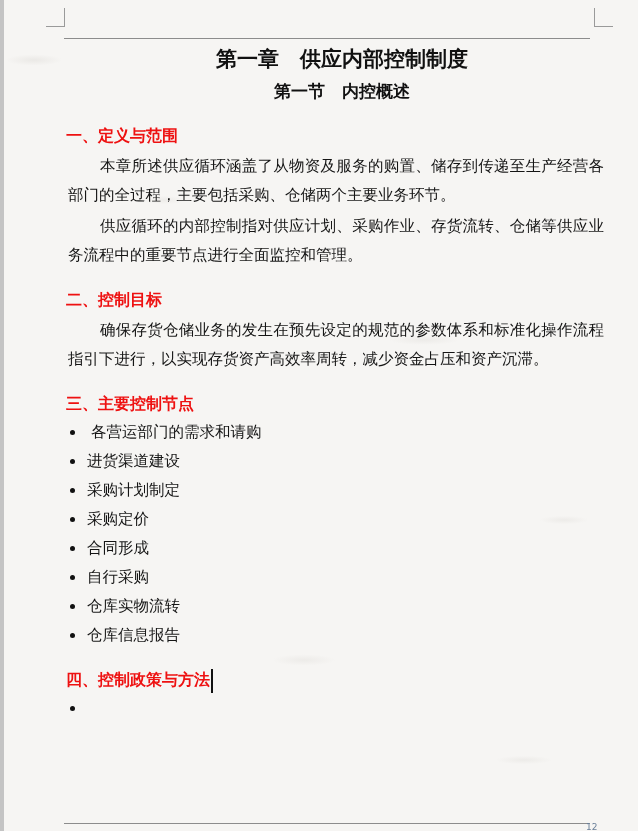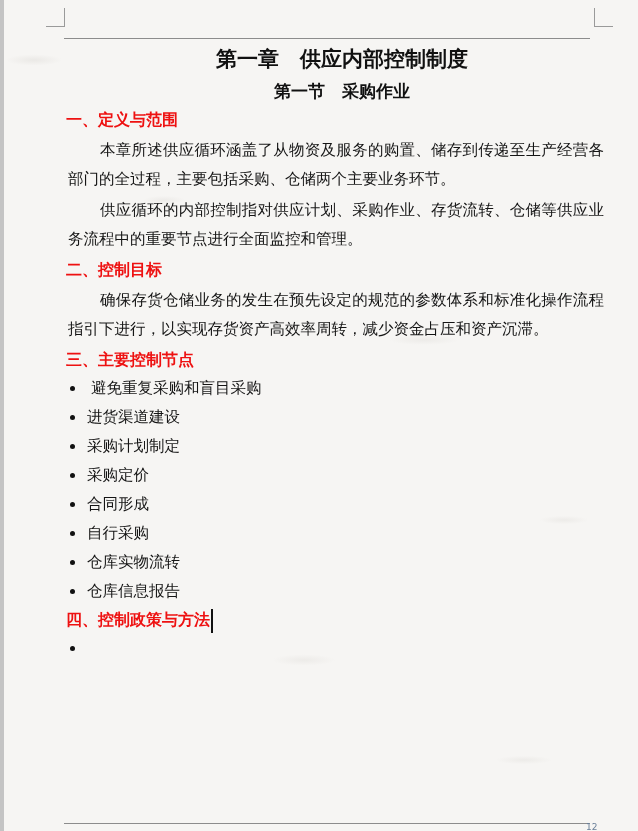--- a/index.html
+++ b/index.html
@@ -87,20 +87,21 @@
       line-height: 30px;
       margin-left: 12px;
       white-space: pre;
     }
     .heading {
       color: #ee1111;
       font-weight: bold;
       font-size: 16px;
       height: 28px;
       line-height: 28px;
+      margin-top: 16px;
     }
     .para {
       font-size: 15.5px;
       color: #151515;
       line-height: 29px;
       text-indent: 32px;
       margin: 2px;
       text-align: justify;
     }
     .para.small-indent { text-indent: 25px; }
@@ -139,34 +140,34 @@
 
 <div class="left-strip"></div>
 
 <div class="page">
   <div class="corner corner-tl"></div>
   <div class="corner corner-tr"></div>
   <div class="rule rule-top"></div>
 
   <div class="content">
     <div class="chapter-title">第一章　供应内部控制制度</div>
-    <div class="section-title">第一节　采购作业</div>
+    <div class="section-title">第一节　内控概述</div>
 
     <div class="heading">一、定义与范围</div>
     <p class="para">本章所述供应循环涵盖了从物资及服务的购置、储存到传递至生产经营各部门的全过程，主要包括采购、仓储两个主要业务环节。</p>
     <p class="para">供应循环的内部控制指对供应计划、采购作业、存货流转、仓储等供应业务流程中的重要节点进行全面监控和管理。</p>
 
     <div class="heading">二、控制目标</div>
     <p class="para">确保存货仓储业务的发生在预先设定的规范的参数体系和标准化操作流程指引下进行，以实现存货资产高效率周转，减少资金占压和资产沉滞。</p>
 
     <div class="heading">三、主要控制节点</div>
     <ul class="bullet-list">
       <li class="bullet-item first">
         <span class="dot"></span>
-        <span class="label">避免重复采购和盲目采购</span>
+        <span class="label">各营运部门的需求和请购</span>
       </li>
       <li class="bullet-item">
         <span class="dot"></span>
         <span>进货渠道建设</span>
       </li>
       <li class="bullet-item">
         <span class="dot"></span>
         <span>采购计划制定</span>
       </li>
       <li class="bullet-item">

